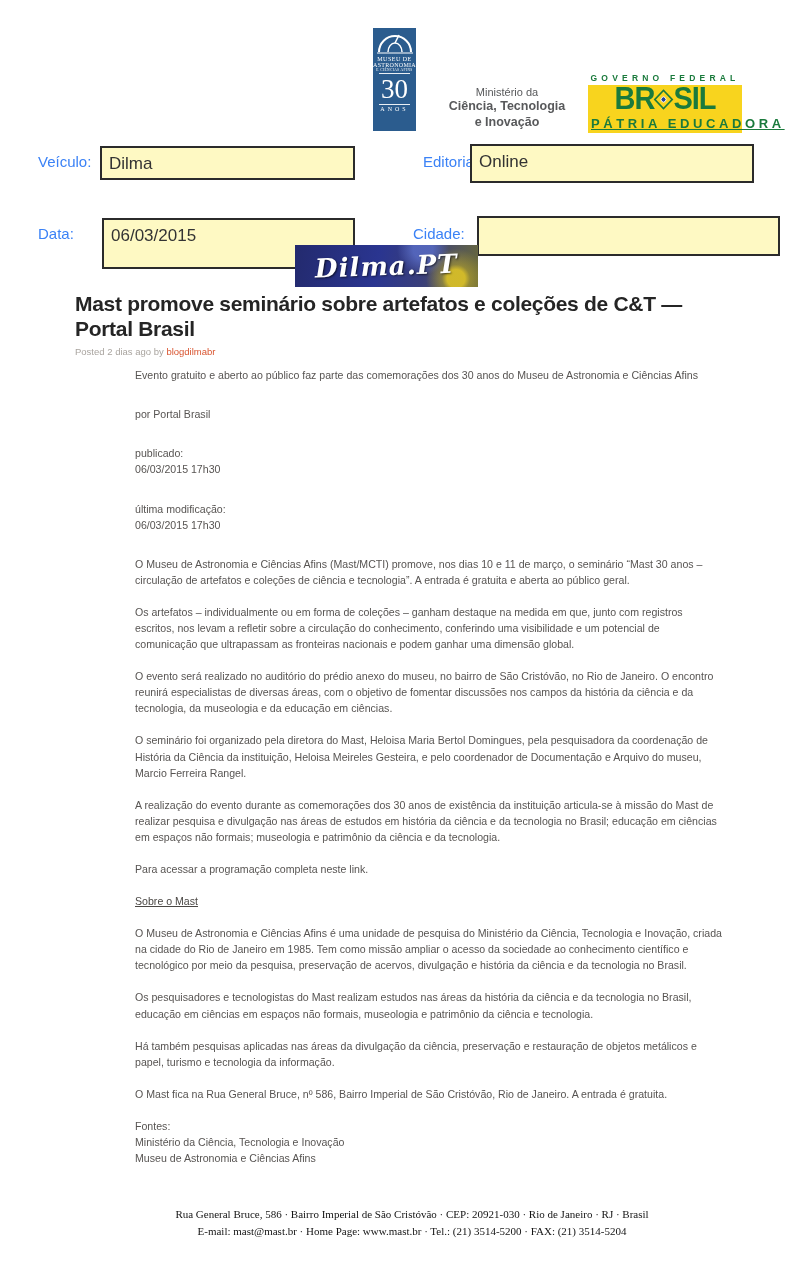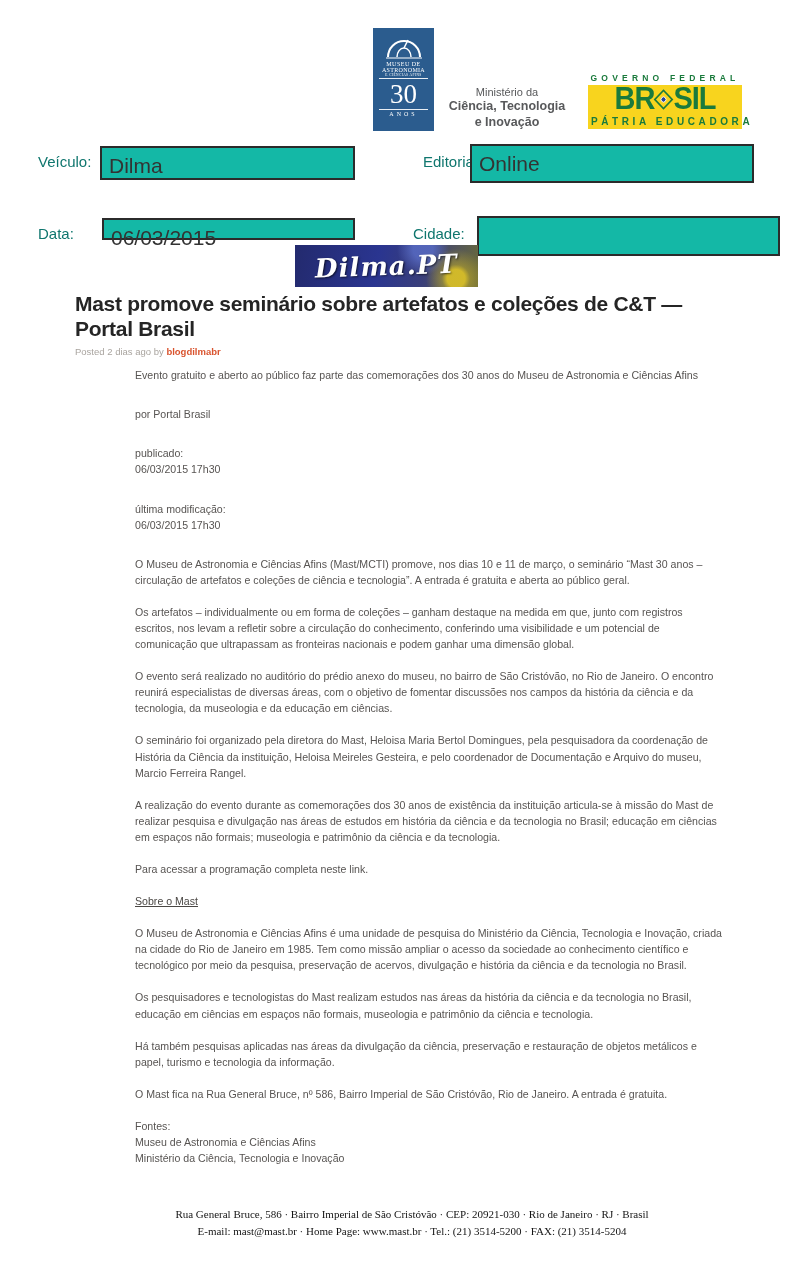--- a/index.html
+++ b/index.html
@@ -1,21 +1,21 @@
 <!DOCTYPE html>
 <html><head>
 <meta charset="utf-8">
 <style>
   * { margin:0; padding:0; box-sizing:border-box; }
   html,body { background:#ffffff; }
   body { width:800px; height:1284px; position:relative; font-family:"Liberation Sans", sans-serif; overflow:hidden; }
 
   
-  .mast-logo { position:absolute; left:373px; top:28px; width:61px; height:103px;
-    background:#2b5c8e; color:#fff; text-align:center; padding-top:5px; }
+  .mast-logo { position:absolute; left:373px; top:28px; width:43px; height:103px;
+    background:#2b5c8e; color:#fff; text-align:center; }
   .mast-dome { display:block; margin:0 auto 2px auto; }
   .mast-line1 { font-size:6px; letter-spacing:.5px; font-family:"Liberation Serif", serif; }
   .mast-line2 { font-size:6px; letter-spacing:.3px; font-family:"Liberation Serif", serif; }
   .mast-line3 { font-size:3.5px; letter-spacing:.4px; font-family:"Liberation Serif", serif; margin-bottom:1px; }
   .mast-rule { height:1px; background:#fff; margin:1px 6px; opacity:.9; }
   .mast-30 { font-size:27px; font-family:"Liberation Serif", serif; font-weight:400; line-height:1.05; }
   .mast-anos { font-size:6px; letter-spacing:3px; font-family:"Liberation Serif", serif; margin-top:1px; }
 
   .ministry { position:absolute; left:446px; top:86px; width:122px; text-align:center;
     color:#58595b; line-height:1.22; }
@@ -25,52 +25,52 @@
   .brasil-logo { position:absolute; left:588px; top:73px; width:154px; text-align:center; }
   .brasil-gov { font-size:8.5px; font-weight:bold; color:#1a7a3c; letter-spacing:4.2px;
     padding-bottom:2px; white-space:nowrap; }
   .brasil-band { background:#f8d41e; padding:0 3px 2px 3px; }
   .brasil-word { font-size:29px; font-weight:bold; color:#1a7a3c; letter-spacing:-1px;
     line-height:1.0; display:flex; align-items:center; justify-content:center; transform:scaleY(1.05); }
   .flag-diamond { display:inline-block; width:17px; height:17px; background:#f8d41e;
     border:2px solid #1a7a3c; transform:rotate(45deg) scale(.82); margin:0 1px; position:relative; }
   .flag-globe { position:absolute; left:3px; top:3px; width:7px; height:7px; border-radius:50%;
     background:#27449c; border:1px solid #fff; }
-  .brasil-patria { font-size:10px; font-weight:bold; color:#1a7a3c; letter-spacing:3.6px;
-    padding-top:2px; white-space:nowrap; }
+  .brasil-patria { font-size:13px; font-weight:bold; color:#1a7a3c; letter-spacing:3.6px;
+    padding-top:2px; white-space:nowrap;text-decoration:underline; }
 
   
-  .flabel { position:absolute; font-size:15px; color:#0f766e; }
-  .fbox { position:absolute; border:2px solid #2b2b2b; background:#14b8a6;
-    font-size:21px; color:#333; padding:6px 12px 0 7px; }
+  .flabel { position:absolute; font-size:15px; color:#3b82f6; }
+  .fbox { position:absolute; border:2px solid #2b2b2b; background:#fef9c3;
+    font-size:17px; color:#333; padding:6px 12px 0 7px; }
   .lbl-veiculo { left:38px; top:153px; }
   .box-veiculo { left:100px; top:146px; width:255px; height:34px; }
   .lbl-editoria { left:423px; top:153px; }
   .box-editoria { left:470px; top:144px; width:284px; height:39px; }
   .lbl-data { left:38px; top:225px; }
-  .box-data { left:102px; top:218px; width:253px; height:22px; }
+  .box-data { left:102px; top:218px; width:253px; height:51px; }
   .lbl-cidade { left:413px; top:225px; }
   .box-cidade { left:477px; top:216px; width:303px; height:40px; }
 
   
   .banner { position:absolute; left:295px; top:245px; width:183px; height:42px;
     background:
       radial-gradient(circle at 88% 80%, rgba(215,190,40,.95) 0 9px, rgba(190,170,40,.55) 14px, rgba(0,0,0,0) 30px),
       radial-gradient(circle at 70% 10%, rgba(90,110,200,.8) 0 10px, rgba(0,0,0,0) 26px),
       linear-gradient(100deg, #232a6e 0%, #2a3590 45%, #3a3f7a 70%, #6a6a3a 100%);
     display:flex; align-items:center; justify-content:center; }
   .banner-text { color:#fff; font-family:"DejaVu Serif", serif; font-style:italic; font-weight:bold;
     font-size:26px; letter-spacing:1px; text-shadow:1px 1px 2px rgba(0,0,0,.6); transform:rotate(-2deg); }
 
   
   .article { position:absolute; left:75px; top:292px; width:660px; color:#555; }
   .title { font-size:21px; font-weight:bold; color:#252525; line-height:1.17;
     letter-spacing:-.3px; width:660px; }
   .posted { font-size:9.5px; color:#a9a49f; margin-top:5px; }
-  .posted .author { color:#d9542f; font-weight:bold; }
+  .posted .author { color:#d9542f; font-weight:normal; }
   .content { margin-left:60px; width:588px; margin-top:10px;
     font-size:10.6px; line-height:1.52; color:#575452; }
   .content p { margin:0 0 16px 0; }
   .content .meta-gap { margin-top:23px; }
   .content .meta { margin-bottom:0; }
   .content .meta-val { margin-bottom:8px; }
   .section-head { font-weight:normal; text-decoration:underline; color:#4a4744; margin:6px 0 16px 0; }
   .fontes-label { margin-bottom:0 !important; }
   .fontes-line { margin-bottom:0 !important; line-height:1.52; }
 
@@ -155,21 +155,21 @@
     <p>Para acessar a programação completa neste link.</p>
 
     <p class="section-head">Sobre o Mast</p>
 
     <p>O Museu de Astronomia e Ciências Afins é uma unidade de pesquisa do Ministério da Ciência, Tecnologia e Inovação, criada na cidade do Rio de Janeiro em 1985. Tem como missão ampliar o acesso da sociedade ao conhecimento científico e tecnológico por meio da pesquisa, preservação de acervos, divulgação e história da ciência e da tecnologia no Brasil.</p>
     <p>Os pesquisadores e tecnologistas do Mast realizam estudos nas áreas da história da ciência e da tecnologia no Brasil, educação em ciências em espaços não formais, museologia e patrimônio da ciência e tecnologia.</p>
     <p>Há também pesquisas aplicadas nas áreas da divulgação da ciência, preservação e restauração de objetos metálicos e papel, turismo e tecnologia da informação.</p>
     <p>O Mast fica na Rua General Bruce, nº 586, Bairro Imperial de São Cristóvão, Rio de Janeiro. A entrada é gratuita.</p>
 
     <p class="fontes-label">Fontes:</p>
+    <p class="fontes-line">Ministério da Ciência, Tecnologia e Inovação</p>
     <p class="fontes-line">Museu de Astronomia e Ciências Afins</p>
-    <p class="fontes-line">Ministério da Ciência, Tecnologia e Inovação</p>
   </div>
 </div>
 
 <div class="footer">
   <div>Rua General Bruce, 586 · Bairro Imperial de São Cristóvão · CEP: 20921-030 · Rio de Janeiro · RJ · Brasil</div>
   <div>E-mail: mast@mast.br · Home Page: www.mast.br · Tel.: (21) 3514-5200 · FAX: (21) 3514-5204</div>
 </div>
 
 </body></html>

